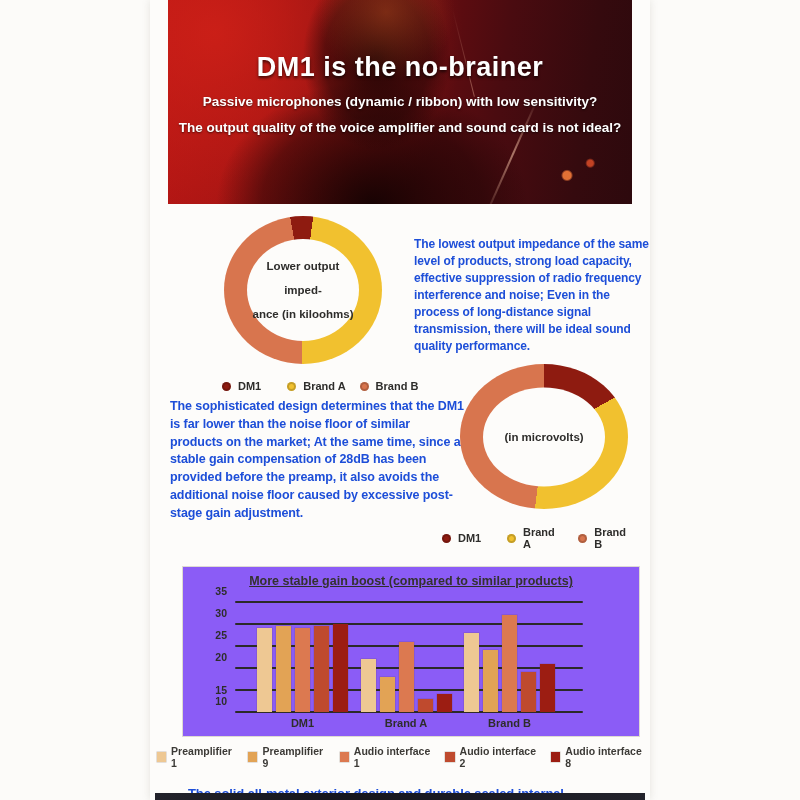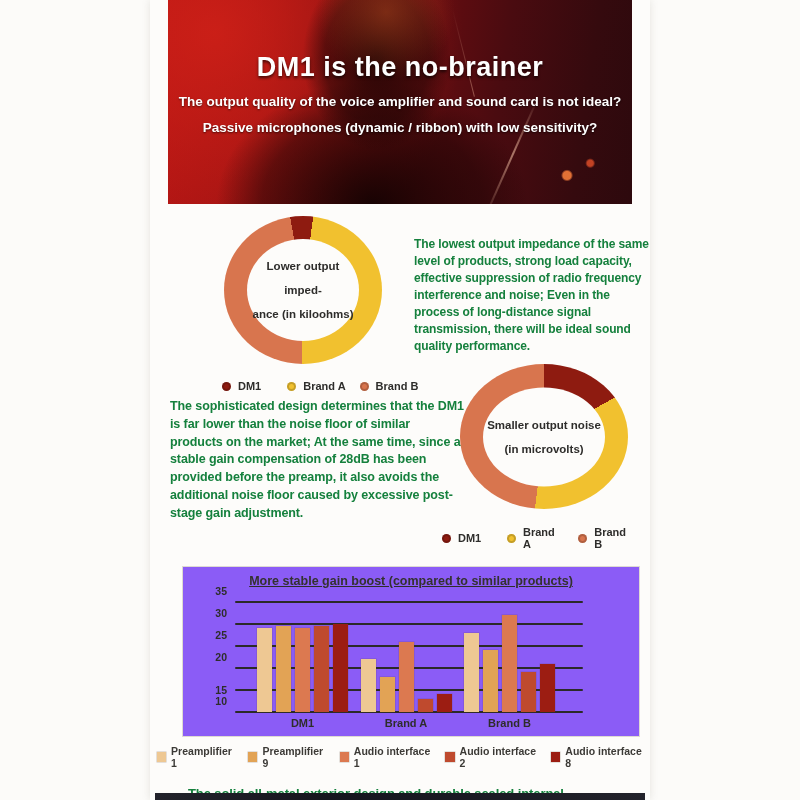--- a/index.html
+++ b/index.html
@@ -36,21 +36,21 @@
     position:absolute; width:1px; height:90px; background:linear-gradient(rgba(255,190,160,0), rgba(255,195,165,.4));
     right:168px; top:8px; transform:rotate(-14deg);
   }
   .banner-text { position:absolute; left:0; right:0; top:52px; text-align:center; color:#fff; }
   .banner-title {
     font-size:27px; font-weight:700; letter-spacing:.5px;
     text-shadow:0 2px 3px rgba(0,0,0,.65);
   }
   .banner-sub { font-size:13.5px; font-weight:700; margin-top:11px; text-shadow:0 1px 2px rgba(0,0,0,.6); }
   
-  .para { font-weight:700; color:#15803d; letter-spacing:-.1px; }
+  .para { font-weight:700; color:#1d4ed8; letter-spacing:-.1px; }
   
   .sec1 { display:flex; margin-top:12px; height:152px; }
   .donut1-wrap { margin-left:74px; flex:0 0 auto; }
   .donut { position:relative; border-radius:50%; }
   .donut1 { width:158px; height:148px; }
   .donut2 { width:168px; height:145px; }
   .donut-hole {
     position:absolute; left:50%; top:50%; transform:translate(-50%,-50%);
     background:#fdfcfa; border-radius:50%;
     display:flex; flex-direction:column; align-items:center; justify-content:center;
@@ -98,22 +98,22 @@
 </head>
 <body>
 
 <div class="sheet">
 
   <div class="banner">
     <div class="streak"></div>
     <div class="streak2"></div>
     <div class="banner-text">
       <div class="banner-title">DM1 is the no-brainer</div>
+      <div class="banner-sub">Passive microphones (dynamic / ribbon) with low sensitivity?</div>
       <div class="banner-sub">The output quality of the voice amplifier and sound card is not ideal?</div>
-      <div class="banner-sub">Passive microphones (dynamic / ribbon) with low sensitivity?</div>
     </div>
   </div>
 
   <div class="sec1">
     <div class="donut1-wrap">
       <div class="donut donut1" style="background: conic-gradient(from -10deg, rgb(142, 27, 16) 0deg, rgb(142, 27, 16) 18deg, rgb(241, 193, 47) 18deg, rgb(241, 193, 47) 190.8deg, rgb(216, 117, 78) 190.8deg, rgb(216, 117, 78) 360deg);">
         <div class="donut-hole">
           <span>Lower output imped-</span>
           <span>ance (in kiloohms)</span>
         </div>
@@ -134,21 +134,20 @@
         <span class="lg-dot" style="background: rgb(216, 117, 78);"></span>
         <span class="lg-label">Brand B</span>
       </span>
     </div>
 
   <div class="sec2">
     <p class="para sec2-para">The sophisticated design determines that the DM1 is far lower than the noise floor of similar products on the market; At the same time, since a stable gain compensation of 28dB has been provided before the preamp, it also avoids the additional noise floor caused by excessive post-stage gain adjustment.</p>
     <div class="donut2-wrap">
       <div class="donut donut2" style="background: conic-gradient(rgb(142, 27, 16) 0deg, rgb(142, 27, 16) 61.2deg, rgb(241, 193, 47) 61.2deg, rgb(241, 193, 47) 187.2deg, rgb(216, 117, 78) 187.2deg, rgb(216, 117, 78) 360deg);">
         <div class="donut-hole">
-          <span>Smaller output noise</span>
           <span>(in microvolts)</span>
         </div>
       </div>
     </div>
   </div>
   <div class="legend legend2">
       <span class="lg-item">
         <span class="lg-dot" style="background: rgb(142, 27, 16);"></span>
         <span class="lg-label">DM1</span>
       </span>

